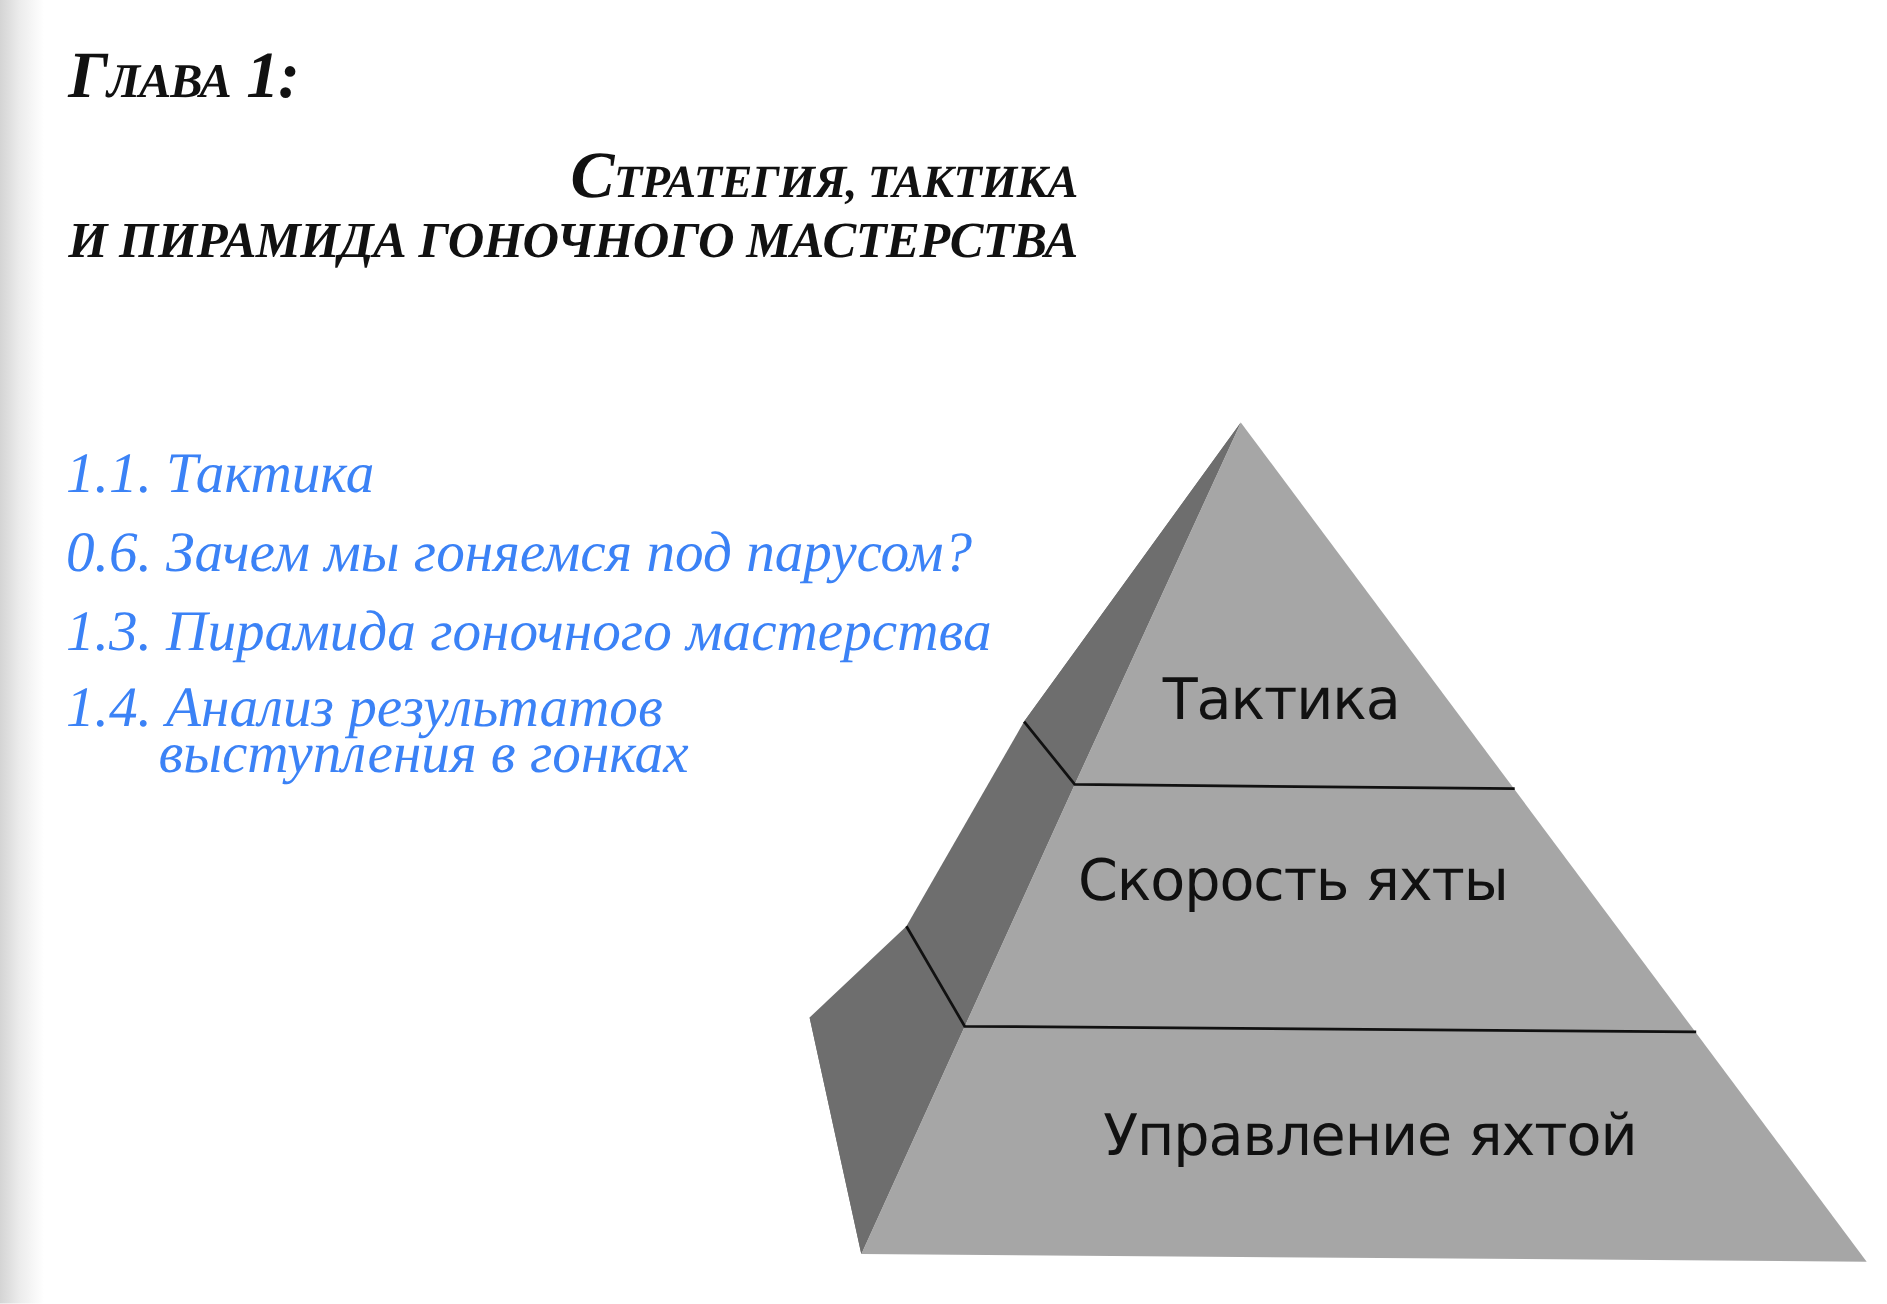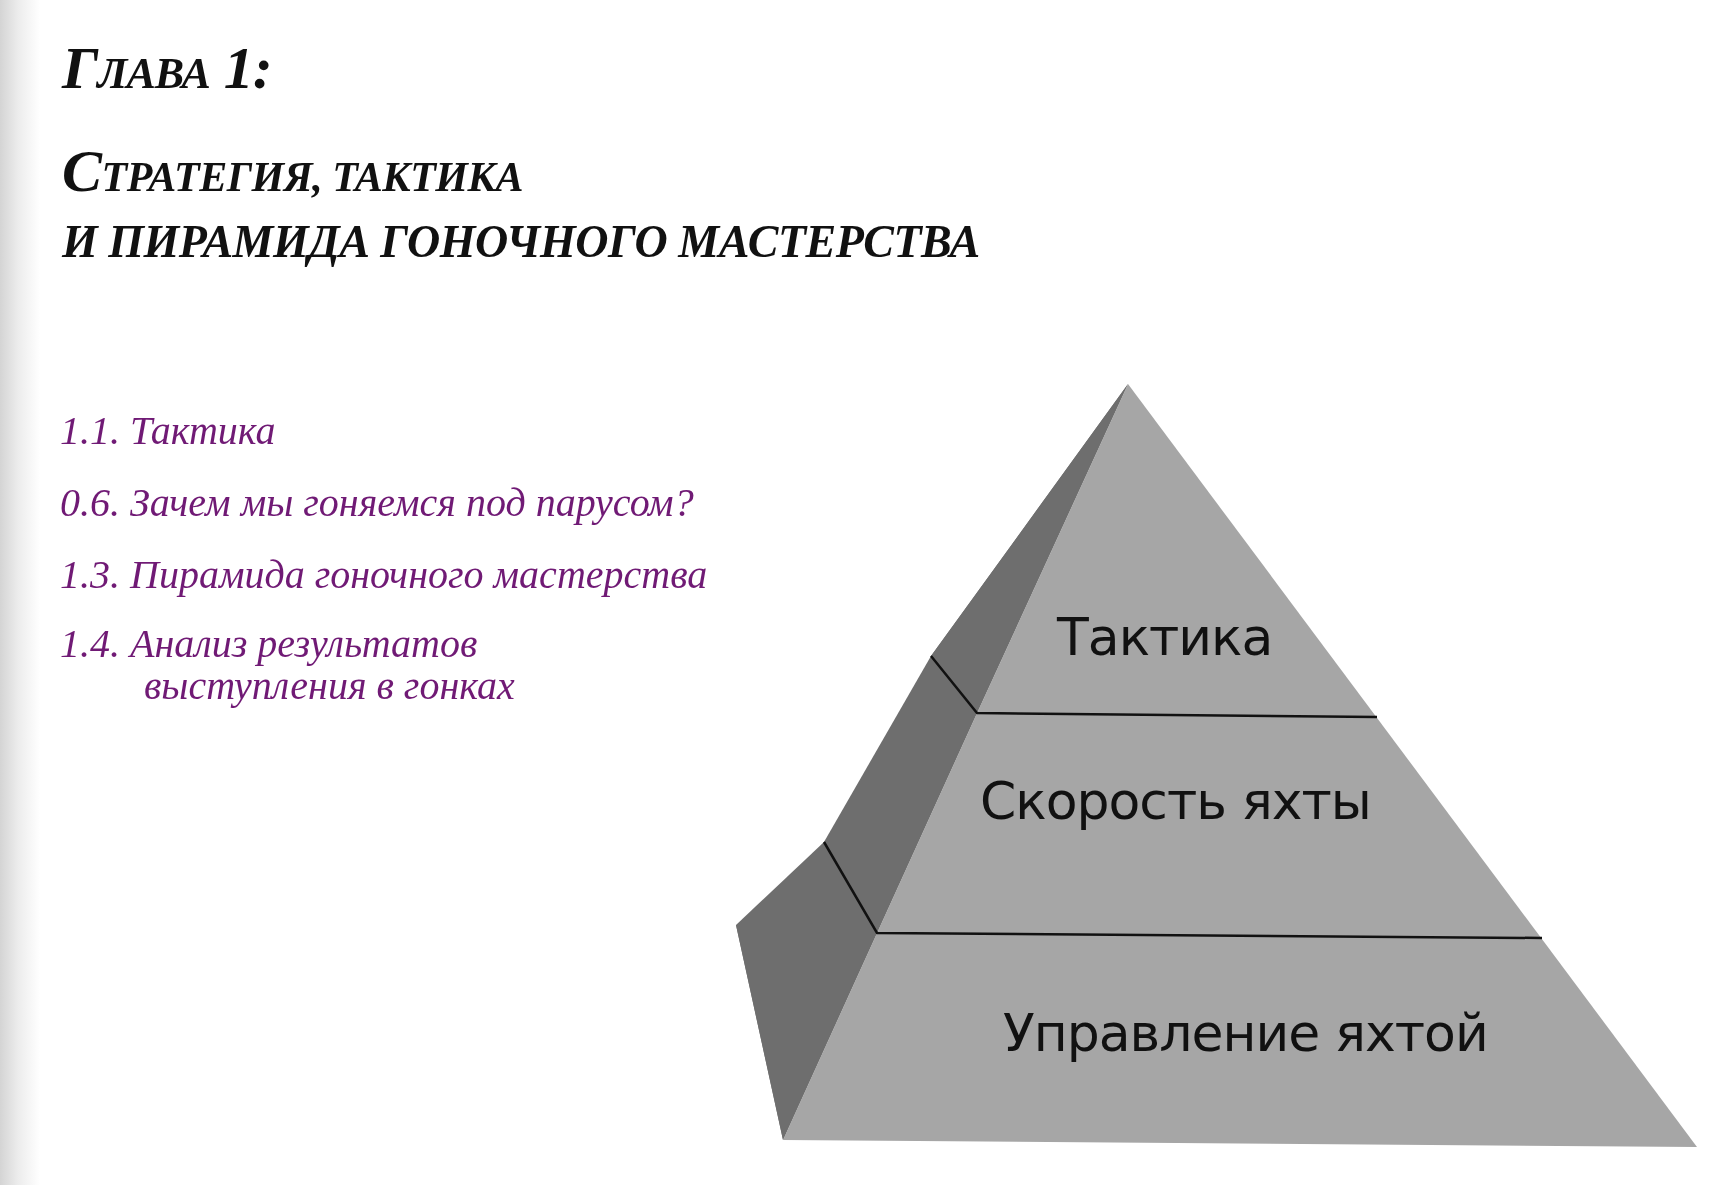--- a/index.html
+++ b/index.html
@@ -17,26 +17,26 @@
       position: absolute; left: 62px; top: 38px; margin: 0;
       font-weight: bold; font-style: italic;
       font-size: 60px; line-height: 1; letter-spacing: -1px;
     }
     .chapter-title .sc { font-size: 44px; }
     .chapter-subtitle {
       position: absolute; left: 62px; top: 135px; margin: 0;
       font-weight: bold; font-style: italic; letter-spacing: -0.5px;
     }
     .chapter-subtitle .line { display: block; white-space: nowrap; }
-    .chapter-subtitle .line1 { font-size: 42px; line-height: 72px; }
+    .chapter-subtitle .line1 { font-size: 42px; line-height: 48px; text-align: right; }
     .chapter-subtitle .line1 .big { font-size: 60px; }
     .chapter-subtitle .line2 { font-size: 46px; line-height: 58px; }
     .toc {
       position: absolute; left: 60px; top: 395px; margin: 0; padding: 0;
-      list-style: none; font-style: italic; font-size: 40px; color: #701a75;
+      list-style: none; font-style: italic; font-size: 52px; color: #3b82f6;
     }
     .toc li { line-height: 72px; white-space: nowrap; }
     .toc li.multi { line-height: 42px; padding-top: 12px; }
     .toc .num { letter-spacing: 0; }
     .toc .cont { display: block; padding-left: 84px; }
     .pyramid { position: absolute; left: 0; top: 0; width: 1715px; height: 1185px; }
     .pyr-label {
       position: absolute; font-family: "DejaVu Sans", sans-serif;
       font-size: 52px; color: #111; white-space: nowrap; letter-spacing: -1px;
     }

